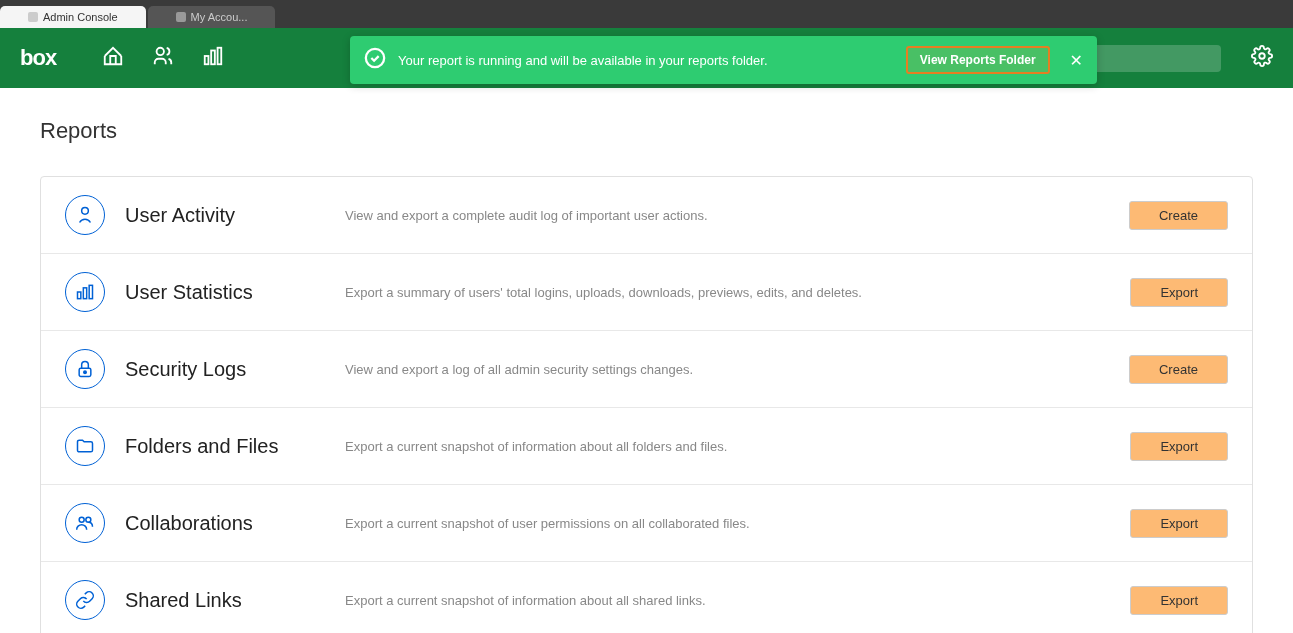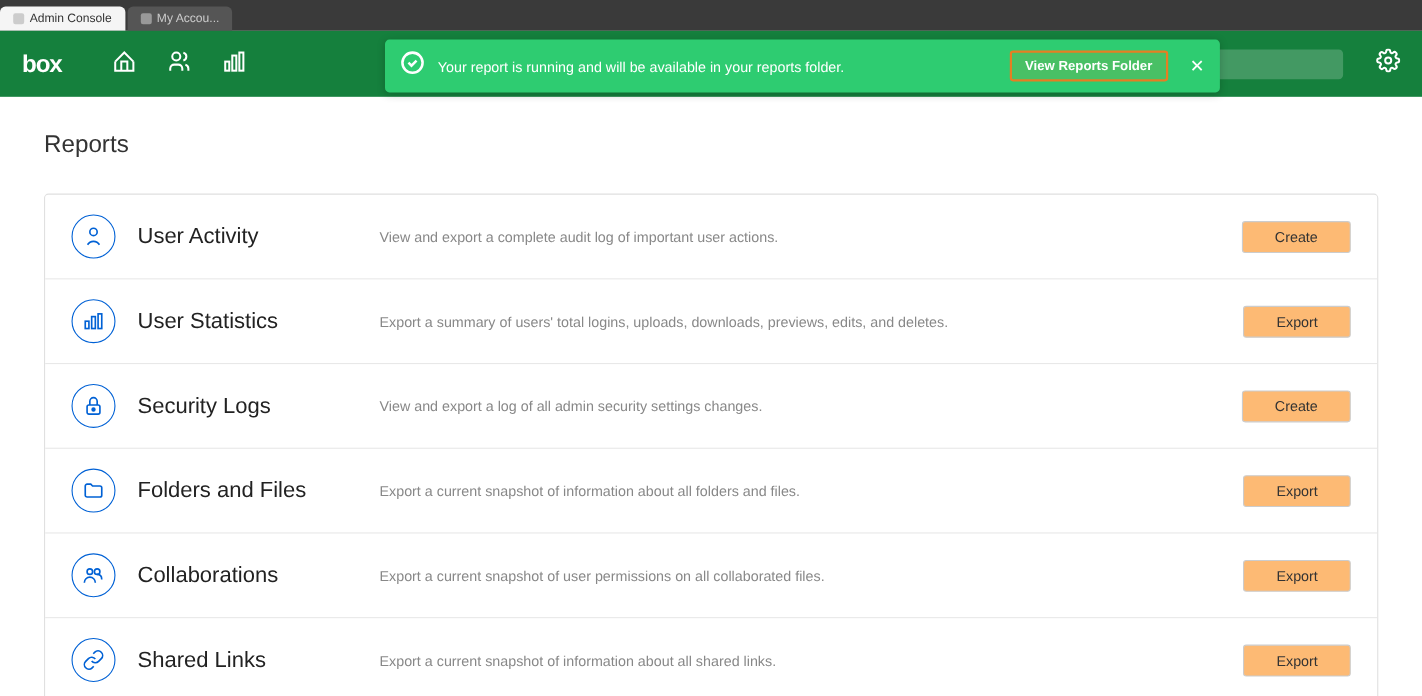--- a/index.html
+++ b/index.html
@@ -57,21 +57,21 @@
       font-size: 20px;
       cursor: pointer;
       margin-left: 10px;
     }
 
     
     .notification-banner {
       position: absolute;
       top: 8px;
       left: 350px;
-      right: 184px;
+      right: 196px;
       background: #2ecc71;
       border-radius: 4px;
       display: flex;
       align-items: center;
       padding: 10px 14px;
       gap: 12px;
       z-index: 100;
       box-shadow: 0 2px 8px rgba(0,0,0,0.2);
     }
     .notif-check {
@@ -177,21 +177,21 @@
 
     
     .browser-tabs-row {
       background: #3a3a3a;
       display: flex;
       height: 28px;
       align-items: flex-end;
     }
     .btab {
       height: 22px;
-      padding: 0 12px;
+      padding: 0 28px;
       display: flex;
       align-items: center;
       font-size: 11px;
       color: #ccc;
       border-radius: 5px 5px 0 0;
       gap: 5px;
       background: #555;
       margin-right: 2px;
     }
     .btab.active-tab {

